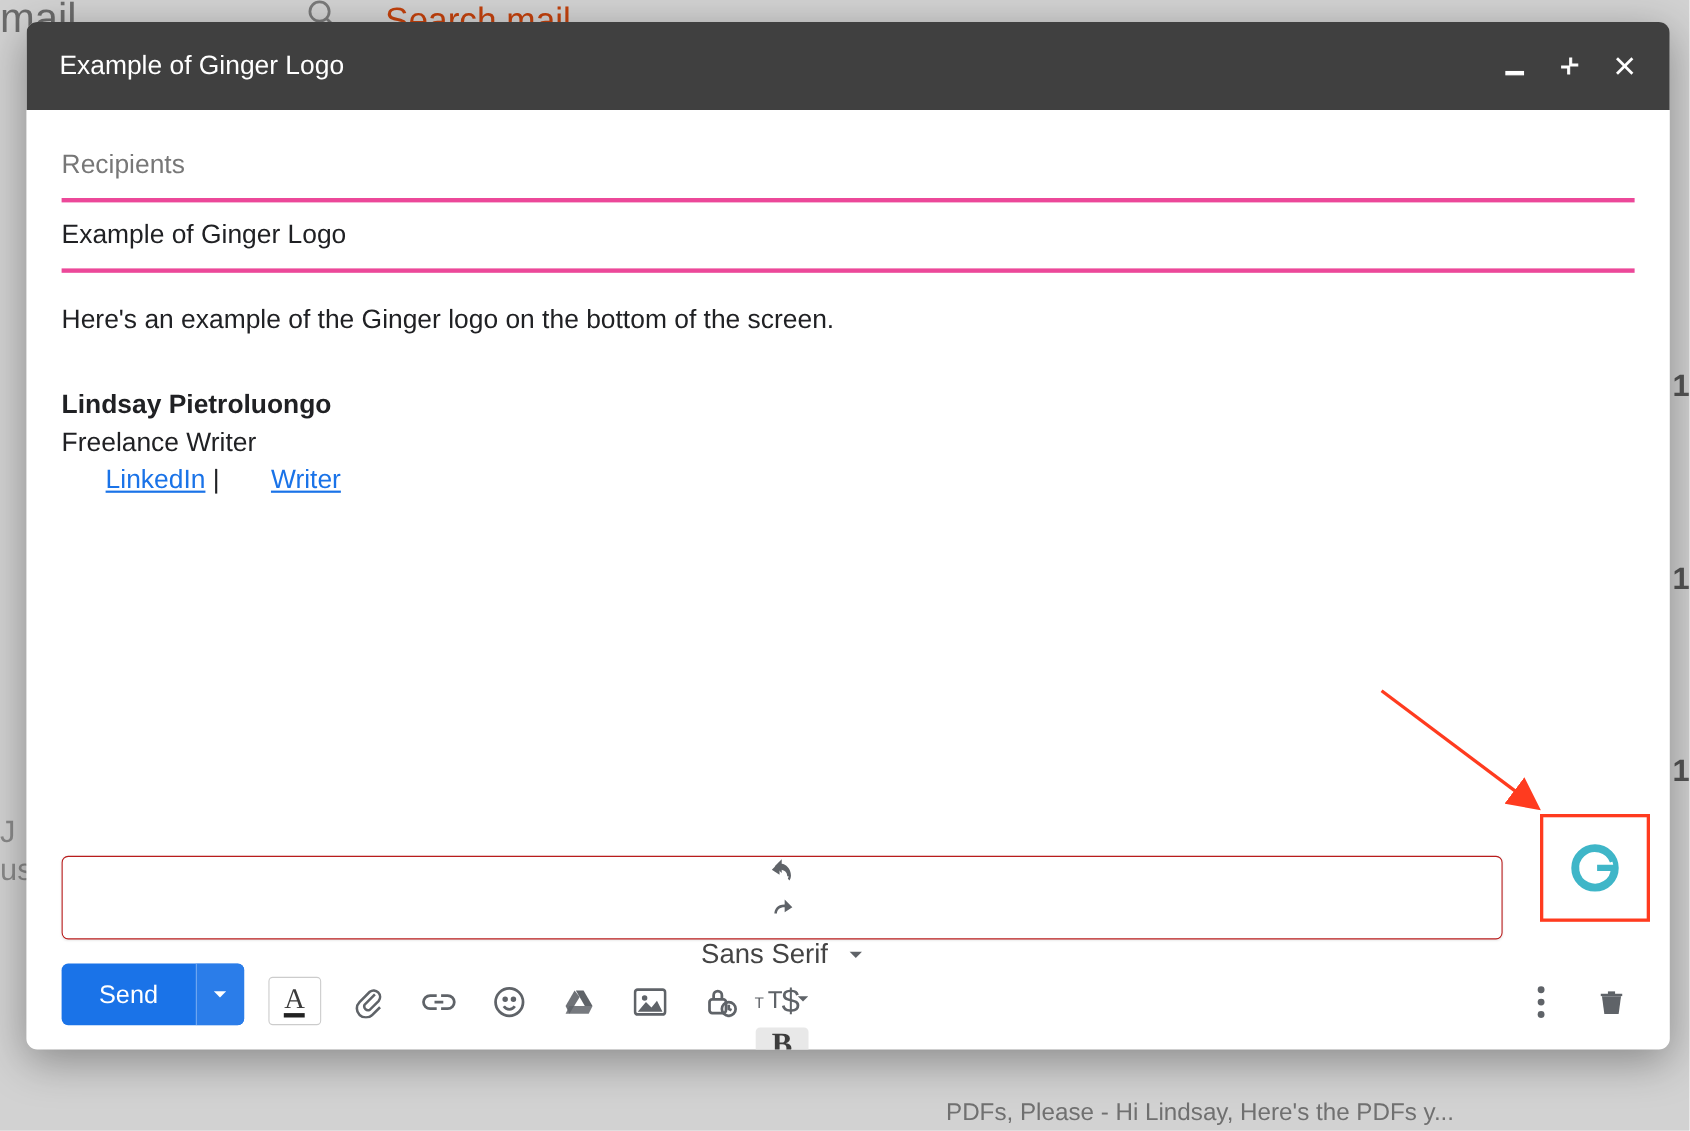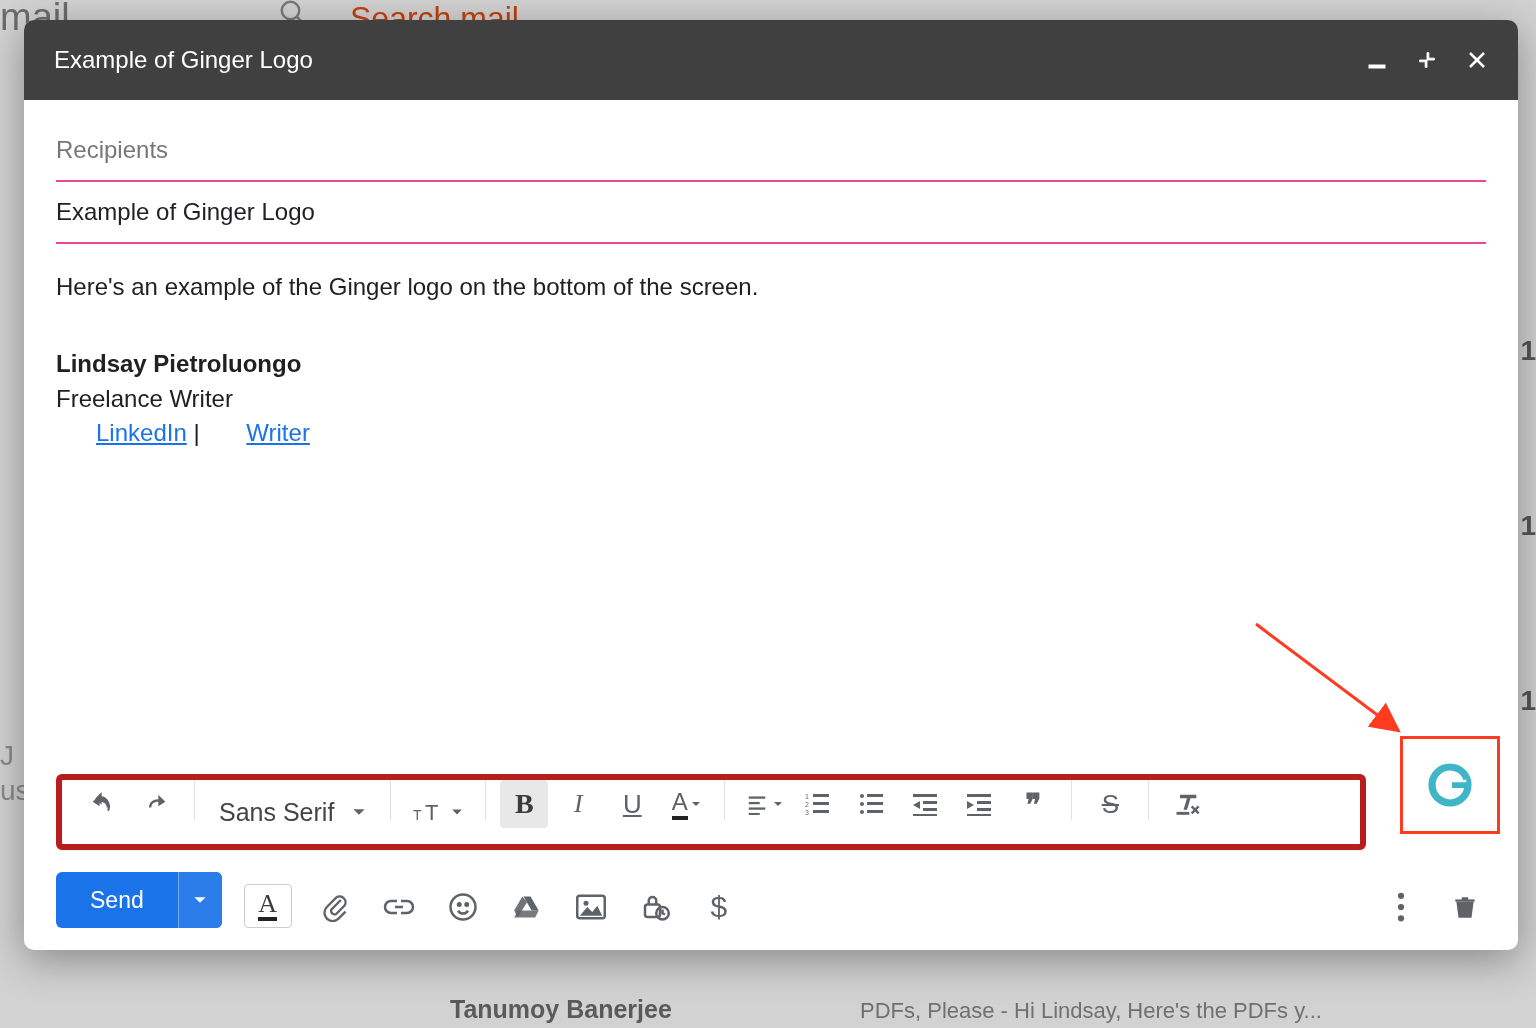--- a/index.html
+++ b/index.html
@@ -41,21 +41,21 @@
     font-size: 24px;
     font-weight: 400;
     flex: 1;
   }
   .titlebar .win-controls { display: flex; gap: 28px; align-items: center; }
   .titlebar .ctrl { width: 22px; height: 22px; display:flex; align-items:center; justify-content:center; fill:#fff; stroke:#fff; cursor:pointer; }
   .content {
     padding: 20px 32px 0 32px;
   }
   .field-row {
-    border-bottom: 2px solid #ec4899;
+    border-bottom: 4px solid #ec4899;
     padding: 16px 0;
     font-size: 24px;
     color: #202124;
   }
   .field-row.placeholder { color: #777; }
   .body-area {
     padding-top: 26px;
     font-size: 24px;
     line-height: 1.45;
     color: #202124;
@@ -78,28 +78,30 @@
     bottom: 116px;
     width: 100px; height: 98px;
     border: 3px solid #ff3b1f;
     display:flex; align-items:center; justify-content:center;
     background:#fff;
   }
   .ginger-logo { width: 46px; height: 46px; }
   .fmt-toolbar {
     margin: 0 32px 12px 32px;
     height: 76px;
-    border: 6px solid #b91c1c;
+    border: 1px solid #b91c1c;
     border-radius: 6px;
     box-shadow: 0 1px 2px rgba(0,0,0,0.08);
     display: flex;
+    align-items: center;
     padding: 0 16px;
     gap: 6px;
     background:#fff;
     width: 1310px;
+    flex-direction: column;
   }
   .fmt-btn {
     width: 48px; height: 48px;
     display:flex; align-items:center; justify-content:center;
     color:#5f6368;
     border-radius:4px;
     cursor:pointer;
   }
   .fmt-btn.active { background:#e8e8e8; }
   .fmt-divider { width:1px; height:40px; background:#e0e0e0; margin:0 8px; }
@@ -153,21 +155,20 @@
   <span class="bg-text" style="left:350px; top:0; font-size:32px; color:#c2410c;">Search mail</span>
   <svg style="position:absolute; left:278px; top:-2px;" width="30" height="30" viewBox="0 0 24 24" fill="none" stroke="#7a7a7a" stroke-width="2">
       <circle cx="10" cy="10" r="7"></circle>
       <line x1="20" y1="20" x2="15" y2="15"></line>
     </svg>
   <span class="bg-text" style="left:0; top:740px;">J</span>
   <span class="bg-text" style="left:0; top:775px;">ust</span>
   <span class="bg-text" style="right:0; top:335px; font-weight:700; color:#555;">1</span>
   <span class="bg-text" style="right:0; top:510px; font-weight:700; color:#555;">1</span>
   <span class="bg-text" style="right:0; top:685px; font-weight:700; color:#555;">1</span>
-  <span class="bg-text" style="left:450px; bottom:4px; font-weight:700; color:#5a5a5a; font-size:25px;">Tanumoy Banerjee</span>
   <span class="bg-text" style="left:860px; bottom:4px; color:#707070; font-size:22px;">PDFs, Please - Hi Lindsay, Here's the PDFs y...</span>
 </div>
 
 <div class="compose">
   <div class="titlebar">
     <div class="title">Example of Ginger Logo</div>
     <div class="win-controls">
       <div class="ctrl">
         <svg width="20" height="20" viewBox="0 0 20 20">
             <rect x="2" y="15" width="16" height="3" fill="#fff"></rect>

